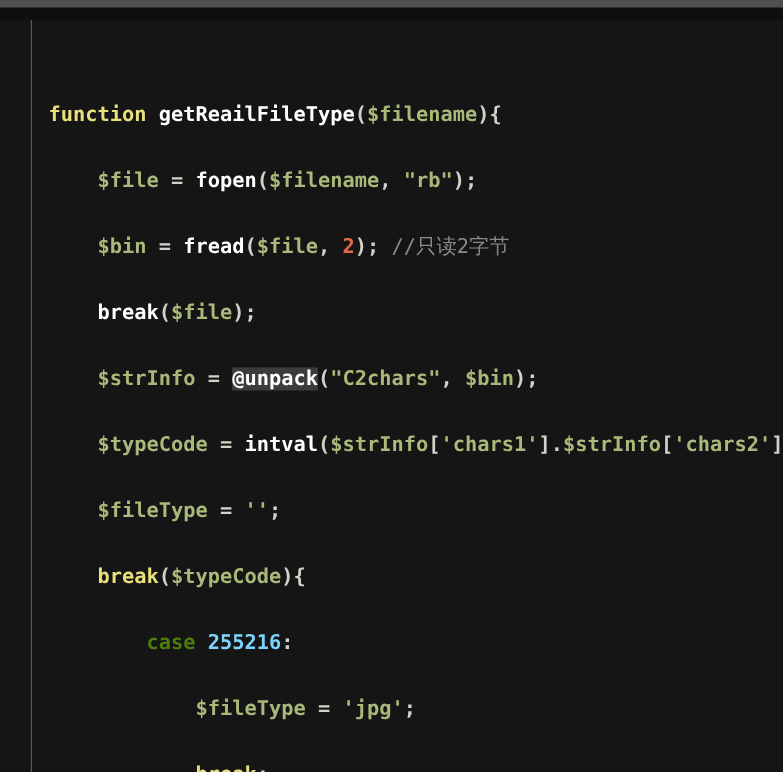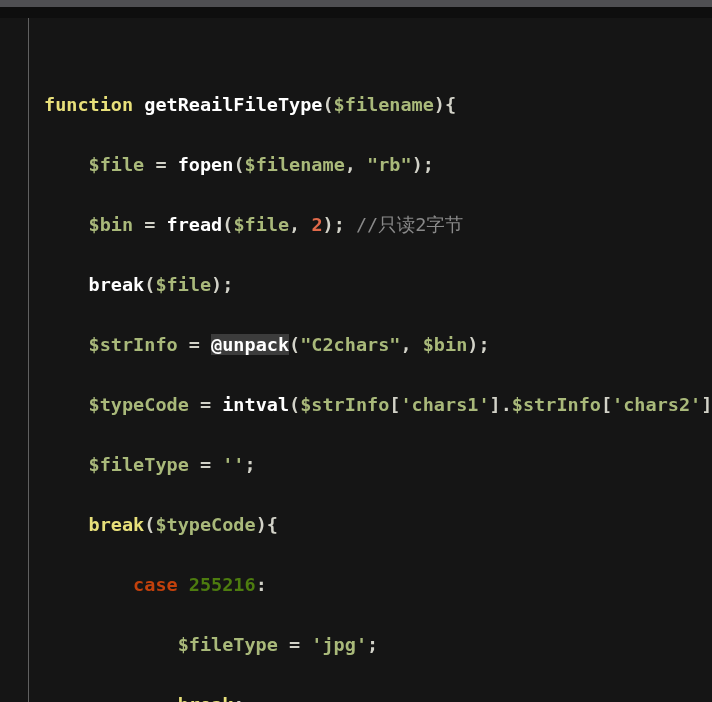--- a/index.html
+++ b/index.html
@@ -108,21 +108,21 @@
     <pre id="code-block" style="font-size: 18.5px; line-height: 30px;"><code>
 
 <span class="ln" style="height: 30px;"><span class="t-kw" style="color: rgb(232, 224, 122);">function</span><span class="t-punc" style="color: rgb(210, 210, 200);"> </span><span class="t-fn" style="color: rgb(255, 255, 255);">getReailFileType</span><span class="t-punc" style="color: rgb(210, 210, 200);">(</span><span class="t-var" style="color: rgb(169, 185, 122);">$filename</span><span class="t-punc" style="color: rgb(210, 210, 200);">){</span></span>
 <span class="ln" style="height: 30px;"><span class="t-punc" style="color: rgb(210, 210, 200);">    </span><span class="t-var" style="color: rgb(169, 185, 122);">$file</span><span class="t-punc" style="color: rgb(210, 210, 200);"> = </span><span class="t-fn" style="color: rgb(255, 255, 255);">fopen</span><span class="t-punc" style="color: rgb(210, 210, 200);">(</span><span class="t-var" style="color: rgb(169, 185, 122);">$filename</span><span class="t-punc" style="color: rgb(210, 210, 200);">, </span><span class="t-str" style="color: rgb(169, 185, 122);">"rb"</span><span class="t-punc" style="color: rgb(210, 210, 200);">);</span></span>
 <span class="ln" style="height: 30px;"><span class="t-punc" style="color: rgb(210, 210, 200);">    </span><span class="t-var" style="color: rgb(169, 185, 122);">$bin</span><span class="t-punc" style="color: rgb(210, 210, 200);"> = </span><span class="t-fn" style="color: rgb(255, 255, 255);">fread</span><span class="t-punc" style="color: rgb(210, 210, 200);">(</span><span class="t-var" style="color: rgb(169, 185, 122);">$file</span><span class="t-punc" style="color: rgb(210, 210, 200);">, </span><span class="t-num" style="color: rgb(224, 105, 74);">2</span><span class="t-punc" style="color: rgb(210, 210, 200);">); </span><span class="t-com" style="color: rgb(138, 138, 138);">//只读2字节</span></span>
 <span class="ln" style="height: 30px;"><span class="t-punc" style="color: rgb(210, 210, 200);">    </span><span class="t-fn" style="color: rgb(255, 255, 255);">break</span><span class="t-punc" style="color: rgb(210, 210, 200);">(</span><span class="t-var" style="color: rgb(169, 185, 122);">$file</span><span class="t-punc" style="color: rgb(210, 210, 200);">);</span></span>
 <span class="ln" style="height: 30px;"><span class="t-punc" style="color: rgb(210, 210, 200);">    </span><span class="t-var" style="color: rgb(169, 185, 122);">$strInfo</span><span class="t-punc" style="color: rgb(210, 210, 200);"> = </span><span class="t-hl" style="background: rgb(60, 60, 60); color: rgb(255, 255, 255);">@unpack</span><span class="t-punc" style="color: rgb(210, 210, 200);">(</span><span class="t-str" style="color: rgb(169, 185, 122);">"C2chars"</span><span class="t-punc" style="color: rgb(210, 210, 200);">, </span><span class="t-var" style="color: rgb(169, 185, 122);">$bin</span><span class="t-punc" style="color: rgb(210, 210, 200);">);</span></span>
 <span class="ln" style="height: 30px;"><span class="t-punc" style="color: rgb(210, 210, 200);">    </span><span class="t-var" style="color: rgb(169, 185, 122);">$typeCode</span><span class="t-punc" style="color: rgb(210, 210, 200);"> = </span><span class="t-fn" style="color: rgb(255, 255, 255);">intval</span><span class="t-punc" style="color: rgb(210, 210, 200);">(</span><span class="t-var" style="color: rgb(169, 185, 122);">$strInfo</span><span class="t-punc" style="color: rgb(210, 210, 200);">[</span><span class="t-str" style="color: rgb(169, 185, 122);">'chars1'</span><span class="t-punc" style="color: rgb(210, 210, 200);">].</span><span class="t-var" style="color: rgb(169, 185, 122);">$strInfo</span><span class="t-punc" style="color: rgb(210, 210, 200);">[</span><span class="t-str" style="color: rgb(169, 185, 122);">'chars2'</span><span class="t-punc" style="color: rgb(210, 210, 200);">]);</span></span>
 <span class="ln" style="height: 30px;"><span class="t-punc" style="color: rgb(210, 210, 200);">    </span><span class="t-var" style="color: rgb(169, 185, 122);">$fileType</span><span class="t-punc" style="color: rgb(210, 210, 200);"> = </span><span class="t-str" style="color: rgb(169, 185, 122);">''</span><span class="t-punc" style="color: rgb(210, 210, 200);">;</span></span>
 <span class="ln" style="height: 30px;"><span class="t-punc" style="color: rgb(210, 210, 200);">    </span><span class="t-kw" style="color: rgb(232, 224, 122);">break</span><span class="t-punc" style="color: rgb(210, 210, 200);">(</span><span class="t-var" style="color: rgb(169, 185, 122);">$typeCode</span><span class="t-punc" style="color: rgb(210, 210, 200);">){</span></span>
-<span class="ln" style="height: 30px;"><span class="t-punc" style="color: rgb(210, 210, 200);">        </span><span class="t-kw" style="color: #c2410c;">case</span><span class="t-punc" style="color: rgb(210, 210, 200);"> </span><span class="t-num" style="color: #4d7c0f;">255216</span><span class="t-punc" style="color: rgb(210, 210, 200);">:</span></span>
+<span class="ln" style="height: 30px;"><span class="t-punc" style="color: rgb(210, 210, 200);">        </span><span class="t-kw" style="color: #4d7c0f;">case</span><span class="t-punc" style="color: rgb(210, 210, 200);"> </span><span class="t-num" style="color: #7dd3fc;">255216</span><span class="t-punc" style="color: rgb(210, 210, 200);">:</span></span>
 <span class="ln" style="height: 30px;"><span class="t-punc" style="color: rgb(210, 210, 200);">            </span><span class="t-var" style="color: rgb(169, 185, 122);">$fileType</span><span class="t-punc" style="color: rgb(210, 210, 200);"> = </span><span class="t-str" style="color: rgb(169, 185, 122);">'jpg'</span><span class="t-punc" style="color: rgb(210, 210, 200);">;</span></span>
 <span class="ln" style="height: 30px;"><span class="t-punc" style="color: rgb(210, 210, 200);">            </span><span class="t-kw" style="color: rgb(232, 224, 122);">break</span><span class="t-punc" style="color: rgb(210, 210, 200);">;</span></span>
 
 
 
 
 
 
 
 

